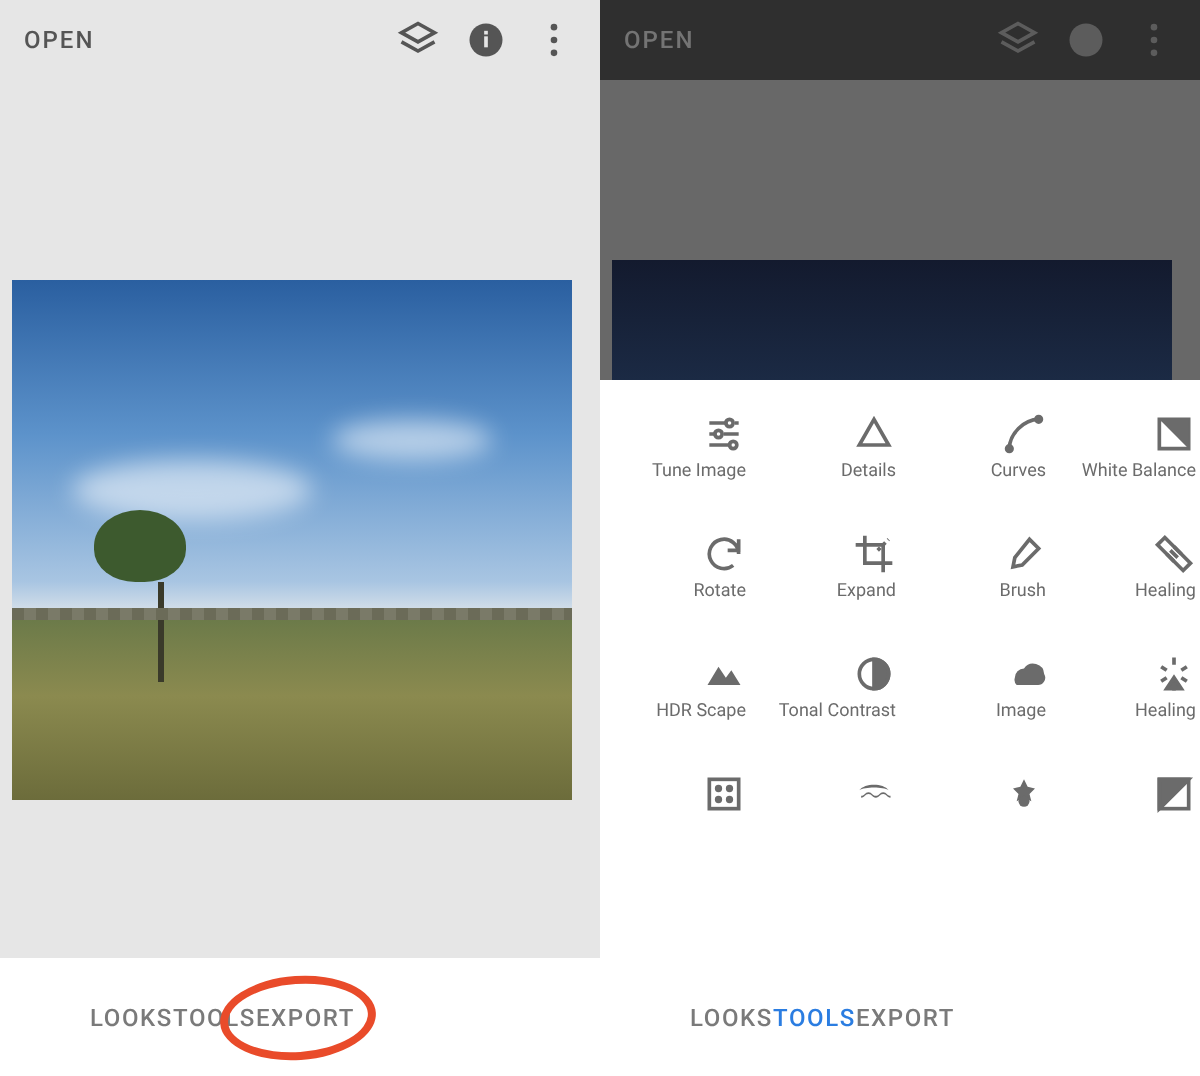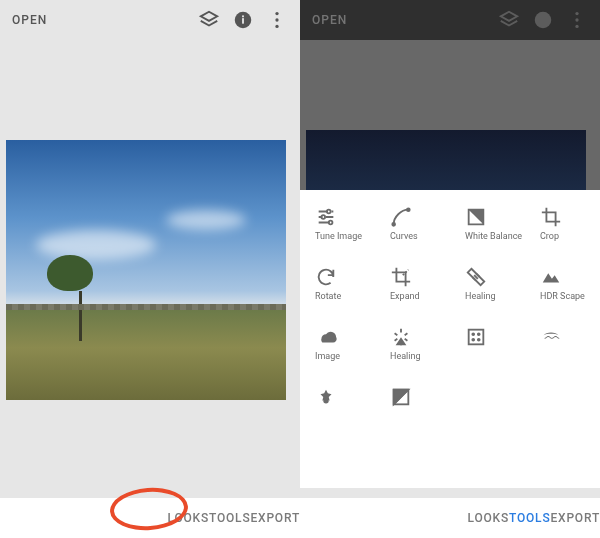--- a/index.html
+++ b/index.html
@@ -16,29 +16,29 @@
   .icn { width: 22px; height: 22px; display: flex; align-items: center; justify-content: center; margin-left: 12px; color: #555; }
   .panel.right .icn { color: rgba(200,200,200,0.3); }
   .photo { margin: 100px 14px 0 6px; height: 260px; background: linear-gradient(to bottom, #2a5fa0 0%, #5d93cb 30%, #a8c5e2 58%, #cfdce8 63%, #6b7a49 65%, #8b8a4f 80%, #6c6c3b 100%); position: relative; overflow: hidden; }
   .cloud { position: absolute; background: rgba(255,255,255,0.55); border-radius: 50%; filter: blur(6px); }
   .c1 { width: 120px; height: 30px; top: 90px; left: 30px; }
   .c2 { width: 80px; height: 20px; top: 70px; left: 160px; }
   .tree { position: absolute; top: 115px; left: 62px; }
   .trunk { width: 3px; height: 50px; background: #3a3a2a; margin: 0 auto; }
   .crown { width: 46px; height: 36px; background: #3d5a2e; border-radius: 50% 50% 45% 45%; margin-left: -21px; }
   .wall { position:absolute; top:164px; left:0; right:0; height:6px; background: repeating-linear-gradient(90deg,#6b6b58 0 6px,#7a7a68 6px 12px); }
-  .bottombar { position: absolute; bottom: 0; left: 0; right: 0; height: 40px; background: #fff; display: flex; align-items: center; justify-content: flex-end; }
+  .bottombar { position: absolute; bottom: 0; left: 0; right: 0; height: 59px; background: #fff; display: flex; align-items: center; justify-content: flex-start; padding-left: 45px; }
   .bottombar .tab { font-size: 12px; letter-spacing: 0.8px; color: #7a7a7a; font-weight: 500; }
   .bottombar .tab.active { color: #2b7de1; }
   .highlight { position: absolute; border: 4px solid #e94b2a; border-radius: 50%; width: 78px; height: 42px; bottom: 8px; left: 110px; transform: rotate(-4deg); pointer-events: none; }
   .panel.right .dimzone { position: absolute; top: 0; left: 0; right: 0; height: 190px; background: rgba(0,0,0,0.55); }
   .panel.right .dimzone .photo-slice { position:absolute; bottom:0; left:6px; right:14px; height:60px; background: linear-gradient(to bottom,#131a2e,#1b2a44); }
   .tool-sheet { position: absolute; top: 190px; left: 0; right: 0; bottom: 50px; background: #fff; overflow: hidden; padding-top:6px;}
   .tool-grid { display: grid; grid-template-columns: repeat(4, 1fr); gap: 0; }
-  .tool { display: flex; flex-direction: column; align-items: flex-start; justify-content: flex-start; padding: 10px 2px 6px; height: 60px; margin-left: 13px; }
+  .tool { display: flex; flex-direction: column; align-items: flex-end; justify-content: flex-start; padding: 10px 2px 6px; height: 60px; }
   .tool .ticon { width: 22px; height: 22px; color: #6b6b6b; display: flex; align-items: center; justify-content: center; }
   .tool .tlabel { font-size: 9px; color: #6b6b6b; margin-top: 4px; text-align: center; line-height: 1.1; }
   svg { width: 100%; height: 100%; }
 </style>
 </head>
 <body>
 
 <div class="wrap">
 
   <div class="panel left">
@@ -119,77 +119,94 @@
                 <circle cx="15" cy="6" r="2"></circle>
                 <circle cx="9" cy="12" r="2"></circle>
                 <circle cx="17" cy="18" r="2"></circle>
               </svg>
             </div>
             <div class="tlabel">Tune Image</div>
           </div>
           <div class="tool">
             <div class="ticon">
               <svg viewBox="0 0 24 24" fill="none" stroke="currentColor" stroke-width="2">
+                <path d="M12 4l8 14H4z"></path>
+              </svg>
+            </div>
+            <div class="tlabel">Details</div>
+          </div>
+          <div class="tool">
+            <div class="ticon">
+              <svg viewBox="0 0 24 24" fill="none" stroke="currentColor" stroke-width="2">
                 <path d="M4 20c0-8 8-16 16-16"></path>
                 <circle cx="4" cy="20" r="1.5" fill="currentColor"></circle>
                 <circle cx="20" cy="4" r="1.5" fill="currentColor"></circle>
               </svg>
             </div>
             <div class="tlabel">Curves</div>
           </div>
           <div class="tool">
             <div class="ticon">
               <svg viewBox="0 0 24 24" fill="currentColor">
                 <path d="M4 4h16v16H4z" fill="none" stroke="currentColor" stroke-width="2"></path>
                 <path d="M4 4l16 16V4z"></path>
               </svg>
             </div>
             <div class="tlabel">White Balance</div>
           </div>
           <div class="tool">
             <div class="ticon">
               <svg viewBox="0 0 24 24" fill="none" stroke="currentColor" stroke-width="2">
-                <path d="M7 2v15h15M2 7h15v15"></path>
-              </svg>
-            </div>
-            <div class="tlabel">Crop</div>
-          </div>
-          <div class="tool">
-            <div class="ticon">
-              <svg viewBox="0 0 24 24" fill="none" stroke="currentColor" stroke-width="2">
                 <path d="M20 12a8 8 0 10-3 6.2M20 4v6h-6"></path>
               </svg>
             </div>
             <div class="tlabel">Rotate</div>
           </div>
           <div class="tool">
             <div class="ticon">
               <svg viewBox="0 0 24 24" fill="none" stroke="currentColor" stroke-width="2">
                 <path d="M7 2v15h15M2 7h15v15"></path>
                 <path d="M14 10l6-6" stroke-dasharray="2 2"></path>
               </svg>
             </div>
             <div class="tlabel">Expand</div>
           </div>
           <div class="tool">
             <div class="ticon">
               <svg viewBox="0 0 24 24" fill="none" stroke="currentColor" stroke-width="2">
+                <path d="M15 4l5 5-9 9-5 1 1-5z"></path>
+              </svg>
+            </div>
+            <div class="tlabel">Brush</div>
+          </div>
+          <div class="tool">
+            <div class="ticon">
+              <svg viewBox="0 0 24 24" fill="none" stroke="currentColor" stroke-width="2">
                 <path d="M7 3l14 14-4 4L3 7z"></path>
                 <path d="M10 10l4 4M12 8l4 4M8 12l4 4"></path>
               </svg>
             </div>
             <div class="tlabel">Healing</div>
           </div>
           <div class="tool">
             <div class="ticon">
               <svg viewBox="0 0 24 24" fill="currentColor">
                 <path d="M3 18l6-10 4 6 3-4 5 8z"></path>
               </svg>
             </div>
             <div class="tlabel">HDR Scape</div>
+          </div>
+          <div class="tool">
+            <div class="ticon">
+              <svg viewBox="0 0 24 24" fill="none" stroke="currentColor" stroke-width="2">
+                <circle cx="12" cy="12" r="8"></circle>
+                <path d="M12 4a8 8 0 010 16z" fill="currentColor"></path>
+              </svg>
+            </div>
+            <div class="tlabel">Tonal Contrast</div>
           </div>
           <div class="tool">
             <div class="ticon">
               <svg viewBox="0 0 24 24" fill="currentColor">
                 <path d="M7 14a5 5 0 015-5 6 6 0 0111 3 4 4 0 01-4 6H8a4 4 0 01-1-4z"></path>
               </svg>
             </div>
             <div class="tlabel">Image</div>
           </div>
           <div class="tool">

